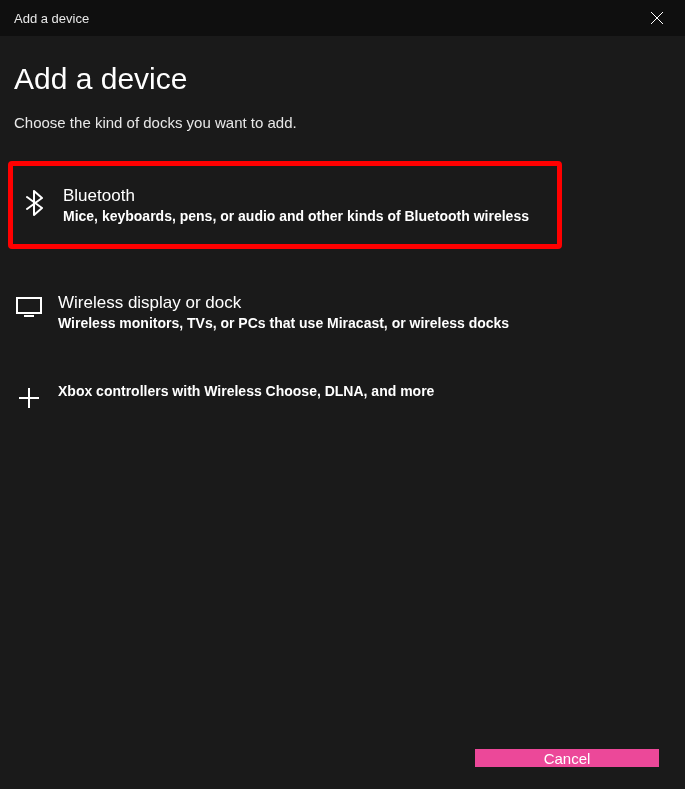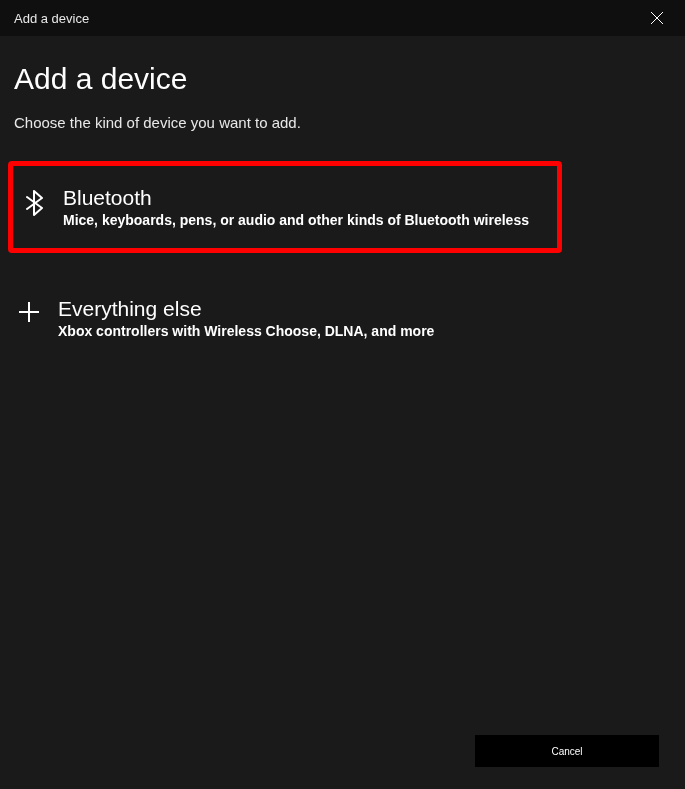--- a/index.html
+++ b/index.html
@@ -91,41 +91,41 @@
     .option-icon svg {
       fill: #ffffff;
       stroke: #ffffff;
     }
     .option-text {
       display: flex;
       flex-direction: column;
       gap: 2px;
     }
     .option-title {
-      font-size: 21px;
+      font-size: 17px;
       font-weight: 400;
       color: #ffffff;
     }
     .option-desc {
       font-size: 14px;
       font-weight: 600;
       color: #ffffff;
     }
     .footer {
       position: absolute;
       bottom: 22px;
       right: 26px;
     }
     .cancel-btn {
-      background: #000000;
+      background: #ec4899;
       color: #ffffff;
       border: none;
       width: 184px;
-      height: 32px;
-      font-size: 10px;
+      height: 18px;
+      font-size: 15px;
       font-family: inherit;
       font-weight: 400;
       cursor: pointer;
       display: flex;
       align-items: center;
       justify-content: center;
     }
   </style>
 </head>
 <body>
@@ -135,46 +135,57 @@
   <div class="close-btn">
     <svg viewBox="0 0 14 14">
       <line x1="1" y1="1" x2="13" y2="13"></line>
       <line x1="13" y1="1" x2="1" y2="13"></line>
     </svg>
   </div>
 </div>
 
 <div class="content">
   <h1 class="heading">Add a device</h1>
-  <p class="subheading">Choose the kind of device you want to add.</p>
+  <p class="subheading">Choose the kind of docks you want to add.</p>
 
   <div class="options">
 
     <div class="option highlighted">
       <div class="option-icon">
         <svg width="18" height="26" viewBox="0 0 18 26">
           <path d="M 9 1 L 9 25 L 17 18 L 2 7 M 9 1 L 17 8 L 2 19" fill="none" stroke="#ffffff" stroke-width="2" stroke-linejoin="round" stroke-linecap="round"></path>
         </svg>
       </div>
       <div class="option-text">
         <div class="option-title">Bluetooth</div>
         <div class="option-desc">Mice, keyboards, pens, or audio and other kinds of Bluetooth wireless</div>
       </div>
     </div>
 
+    <div class="option">
+      <div class="option-icon">
+        <svg width="26" height="20" viewBox="0 0 26 20">
+          <rect x="1" y="1" width="24" height="15" fill="none" stroke="#ffffff" stroke-width="2"></rect>
+          <line x1="8" y1="19" x2="18" y2="19" stroke="#ffffff" stroke-width="2"></line>
+        </svg>
+      </div>
+      <div class="option-text">
+        <div class="option-title">Wireless display or dock</div>
+        <div class="option-desc">Wireless monitors, TVs, or PCs that use Miracast, or wireless docks</div>
+      </div>
+    </div>
 
     <div class="option">
       <div class="option-icon">
         <svg width="22" height="22" viewBox="0 0 22 22">
           <line x1="11" y1="1" x2="11" y2="21" stroke="#ffffff" stroke-width="2"></line>
           <line x1="1" y1="11" x2="21" y2="11" stroke="#ffffff" stroke-width="2"></line>
         </svg>
       </div>
       <div class="option-text">
-        <div class="option-title">Everything else</div>
         <div class="option-desc">Xbox controllers with Wireless Choose, DLNA, and more</div>
       </div>
     </div>
 
   </div>
 </div>
 
 <div class="footer">
   <button class="cancel-btn">Cancel</button>
 </div>

